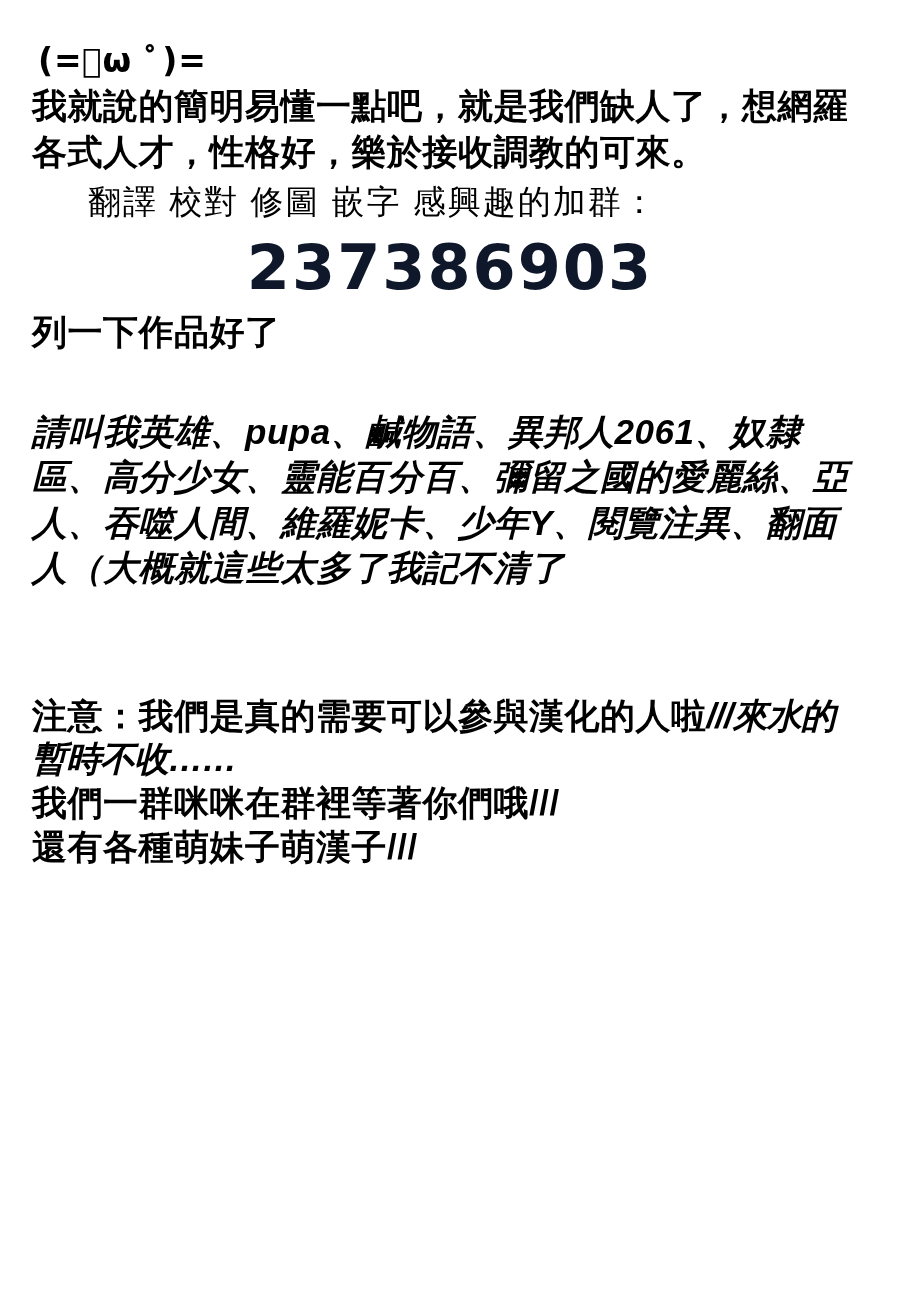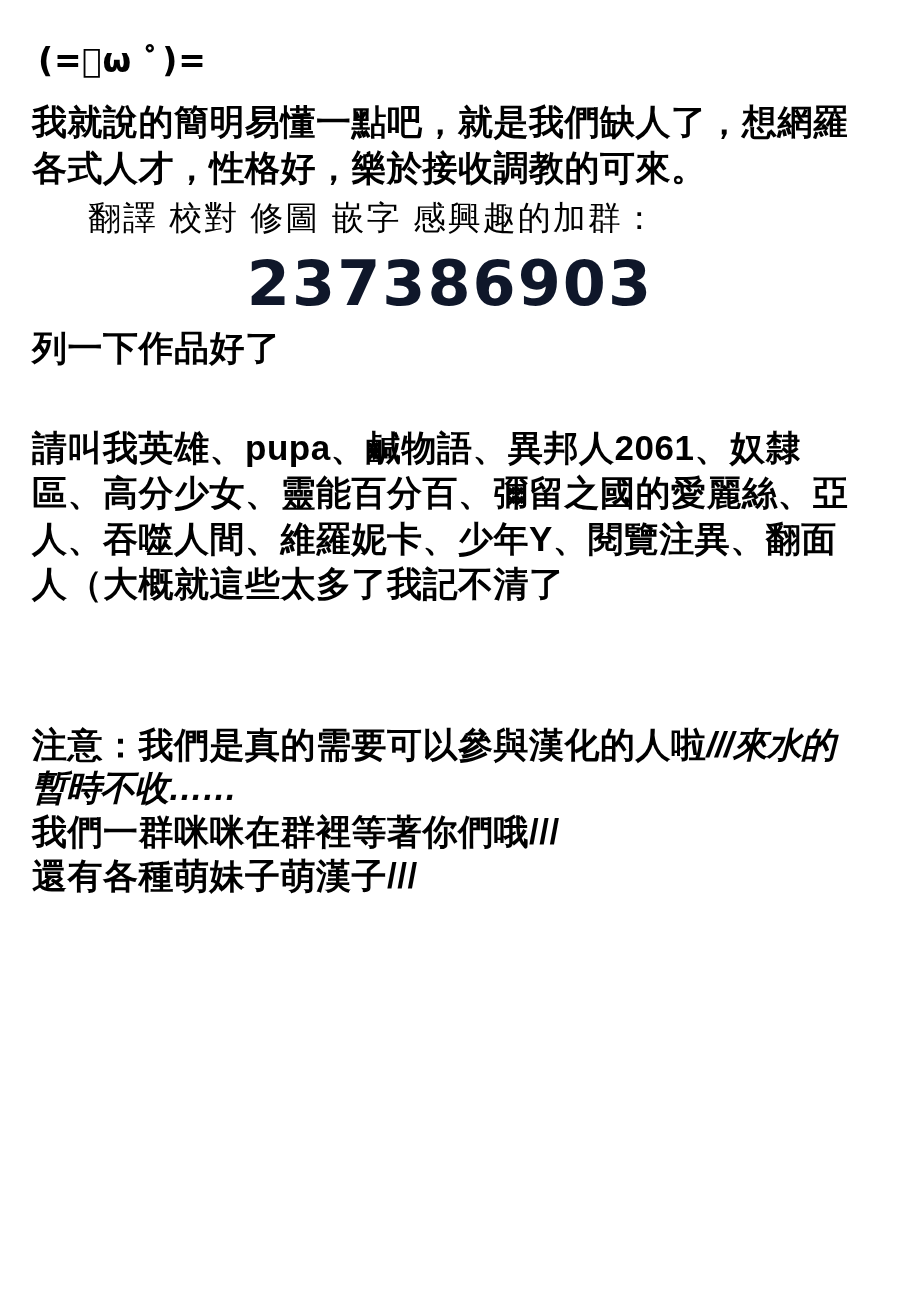--- a/index.html
+++ b/index.html
@@ -31,52 +31,53 @@
   }
   .para {
     font-size: 35px;
     font-weight: 700;
     line-height: 1.30;
     letter-spacing: 0.5px;
     margin: 0;
     word-break: break-all;
   }
   .intro {
-    margin-top: 18px;
+    margin-top: 2px;
   }
   .roles-line {
     font-size: 33px;
     font-weight: 400;
     line-height: 1.32;
     letter-spacing: 2px;
     margin: 6px 0 0 0;
     padding-left: 56px;
   }
   .qq-number {
     text-align: center;
     color: #0f172a;
     font-family: "DejaVu Sans", sans-serif;
     font-size: 62px;
     font-weight: 700;
     letter-spacing: 2px;
     line-height: 1.15;
     margin: 8px 0 6px 0;
   }
   .block {
-    margin-top: 16px;
+    margin-top: 3px;
   }
   .gap-lg {
     height: 54px;
   }
   .gap-md {
     height: 50px;
   }
   .works {
     font-size: 35px;
     line-height: 1.30;
+    font-style: italic;
   }
   .notice {
     font-size: 35px;
     line-height: 1.25;
   }
   .slash {
     font-style: italic;
     letter-spacing: -1px;
   }
 </style>

